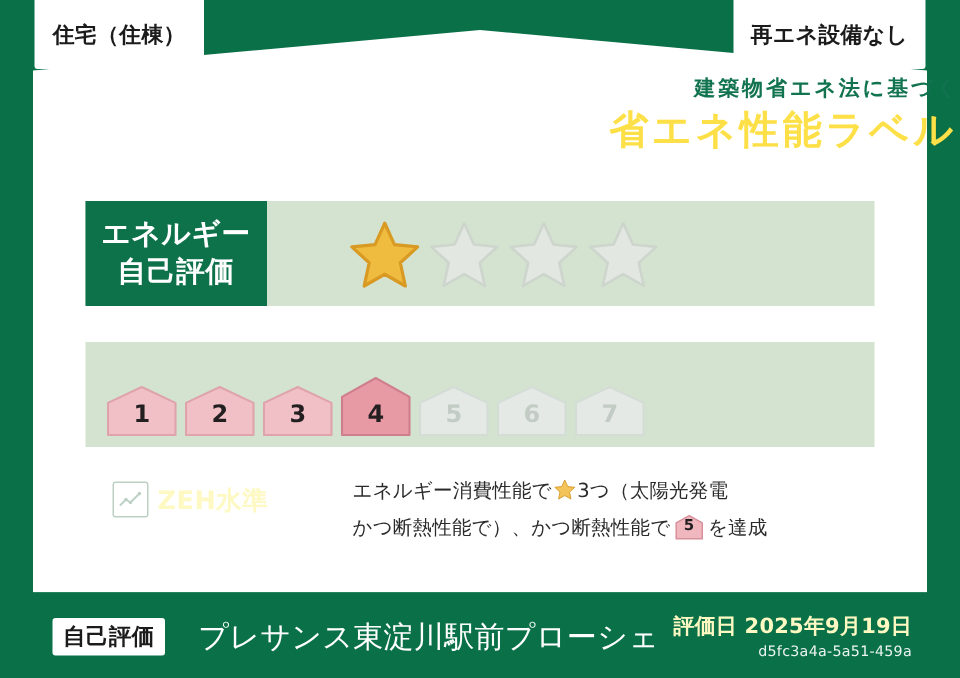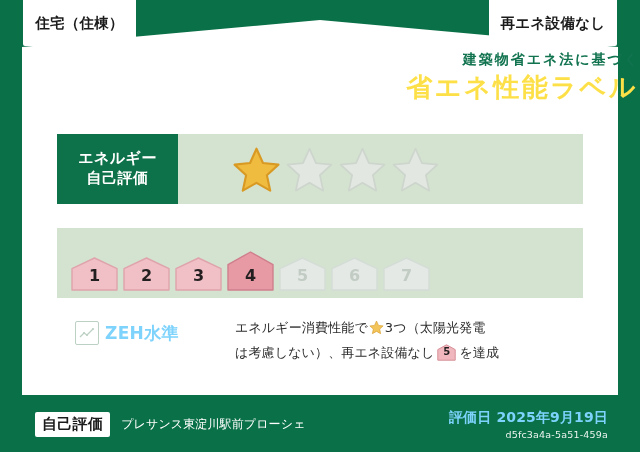--- a/index.html
+++ b/index.html
@@ -49,21 +49,21 @@
   .rating-row{
     position:absolute;left:57px;width:526px;height:70px;
     background:#d4e3d0;display:flex;align-items:center;z-index:5;
   }
   #row-energy{top:134px;}
   #row-insulation{top:228px;}
 
   .row-label{
     width:121px;height:70px;background:#0d7149;color:#ffffff;
     display:flex;flex-direction:column;align-items:center;justify-content:center;
-    font-size:15px;font-weight:bold;line-height:1.32;letter-spacing:.03em;
+    font-size:19px;font-weight:bold;line-height:1.32;letter-spacing:.03em;
     flex:0 0 121px;
   }
   .row-label span{display:block;}
 
   .row-value{flex:1;display:flex;align-items:center;height:70px;}
 
   
   #star-strip{display:flex;align-items:center;gap:6px;margin-left:55px;}
   .star{width:47px;height:47px;display:block;}
 
@@ -83,21 +83,21 @@
     display:flex;align-items:flex-start;z-index:5;
   }
   #zeh-badge{
     display:flex;align-items:center;gap:6px;
     width:160px;flex:0 0 160px;padding-left:18px;padding-top:8px;
   }
   #zeh-icon{
     width:22px;height:22px;border:1.5px solid #bcd0c4;border-radius:2px;
     display:flex;align-items:center;justify-content:center;flex:0 0 22px;
   }
-  #zeh-text{color:#7dd3fc;font-size:17px;font-weight:bold;letter-spacing:.02em;}
+  #zeh-text{color:#fef9c3;font-size:17px;font-weight:bold;letter-spacing:.02em;}
   #zeh-desc{
     color:#2b2b2b;font-size:13px;line-height:1.72;letter-spacing:.01em;padding-top:4px;
   }
   .inline-star{display:inline-block;vertical-align:-3px;margin:0 1px;}
   .inline-house{display:inline-block;vertical-align:-4px;margin:0 3px;position:relative;width:19px;height:17px;}
   .inline-house .inline-house-num{
     position:absolute;left:0;right:0;bottom:1px;text-align:center;
     font-size:10px;font-weight:bold;color:#231f20;
   }
 
@@ -105,24 +105,24 @@
   #bottom-bar{
     position:absolute;left:0;bottom:0;width:640px;height:56px;z-index:6;
     display:flex;align-items:center;justify-content:space-between;
   }
   #self-eval-badge{
     margin-left:35px;background:#ffffff;color:#1b1b1b;
     font-size:15px;font-weight:bold;letter-spacing:.02em;
     padding:3px 7px;border-radius:2px;
   }
   #building-name{
-    color:#ffffff;font-size:12px;margin-left:11px;letter-spacing:.01em;
+    color:#ffffff;font-size:20px;margin-left:22px;letter-spacing:.01em;
   }
   #eval-meta{margin-left:auto;margin-right:32px;text-align:right;}
-  #eval-date{color:#7dd3fc;font-size:14px;font-weight:bold;letter-spacing:.01em;}
+  #eval-date{color:#fef9c3;font-size:14px;font-weight:bold;letter-spacing:.01em;}
   #eval-id{color:#ffffff;font-size:9.5px;letter-spacing:.02em;margin-top:2px;opacity:.92;}
 </style>
 </head>
 <body>
 
 <div id="label-root">
 
   <div id="roof-card"></div>
 
   <div id="tab-left" class="corner-tab">
@@ -220,21 +220,21 @@
         </svg>
       </span>
       <span id="zeh-text">ZEH水準</span>
     </div>
     <div id="zeh-desc">
       <span>エネルギー消費性能で</span><span class="inline-star">
         <svg width="15" height="15" viewBox="0 0 24 24" aria-hidden="true">
           <polygon points="12,1.6 15.2,8.6 22.6,9.4 17.1,14.5 18.6,21.9 12,18.2 5.4,21.9 6.9,14.5 1.4,9.4 8.8,8.6" fill="#f2c45a" stroke="#d79b2a" stroke-width="1"></polygon>
         </svg>
       </span><span>3つ（太陽光発電</span><br>
-      <span>は考慮しない）、再エネ設備なし</span><span class="inline-house">
+      <span>かつ断熱性能で）、かつ断熱性能で</span><span class="inline-house">
         <svg width="19" height="17" viewBox="0 0 19 17" aria-hidden="true">
           <polygon points="9.5,0.8 18.2,5.6 18.2,16.2 0.8,16.2 0.8,5.6" fill="#f0b8be" stroke="#d78f99" stroke-width="1"></polygon>
         </svg>
         <span class="inline-house-num">5</span>
       </span><span>を達成</span>
     </div>
   </div>
 
   <div id="bottom-bar">
     <span id="self-eval-badge">自己評価</span>

